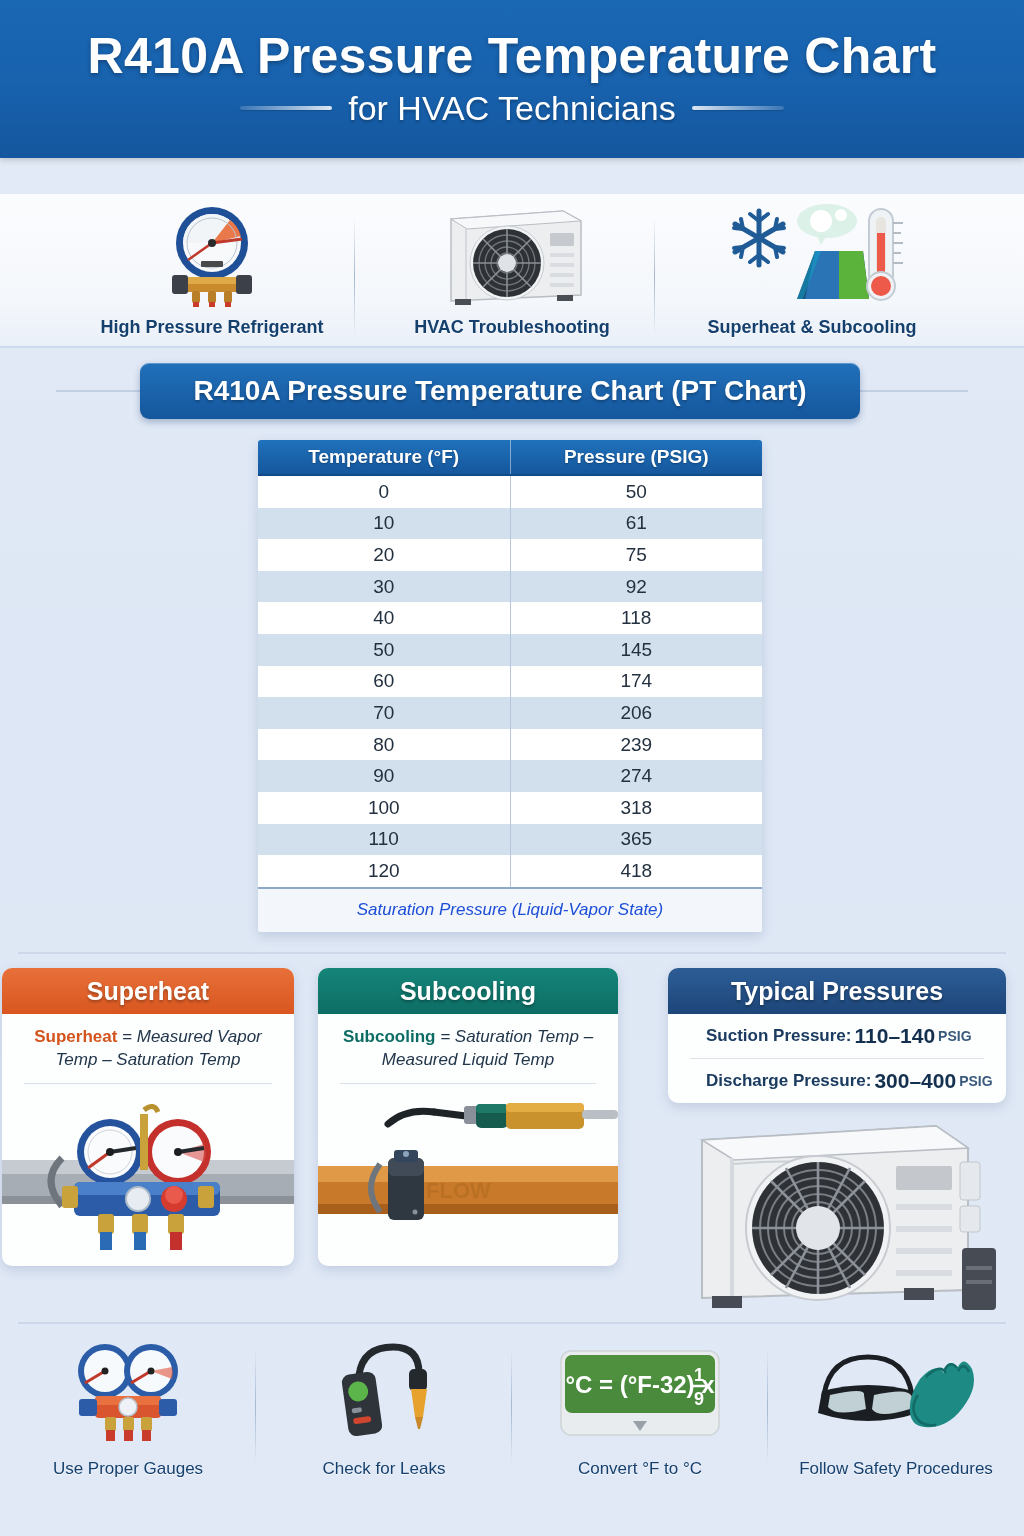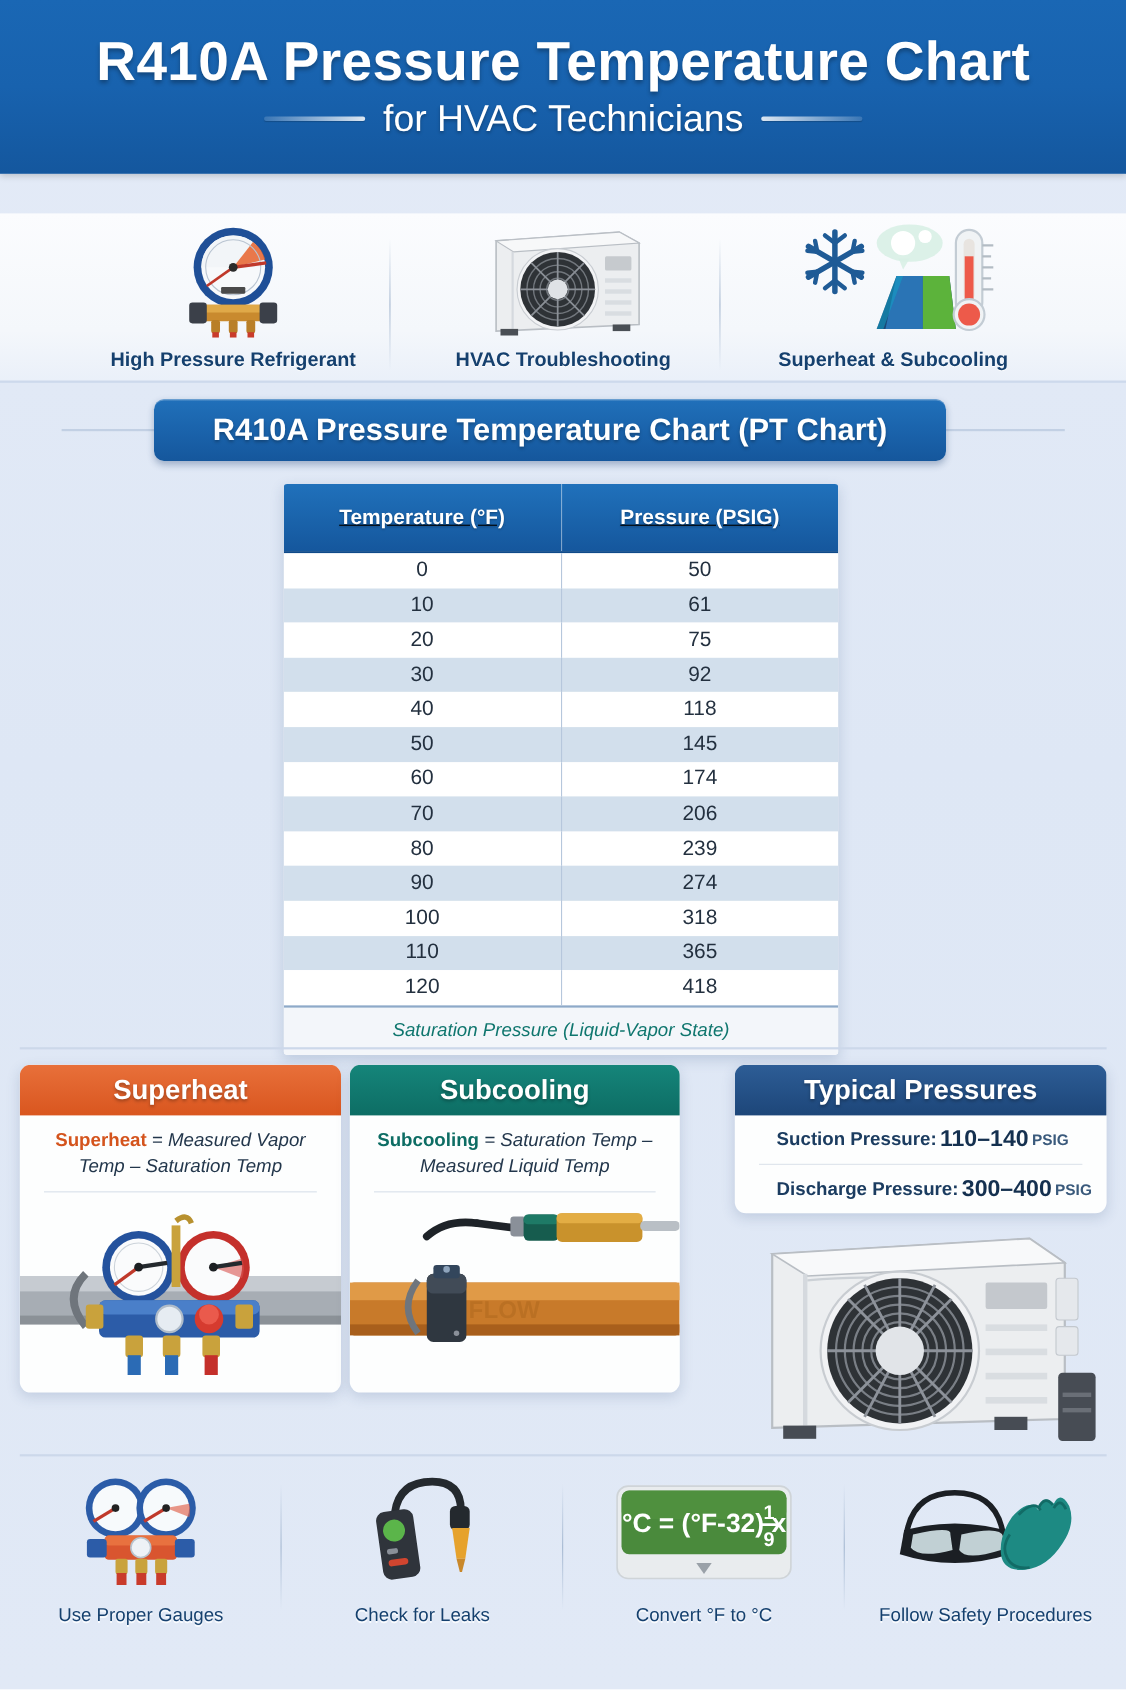--- a/index.html
+++ b/index.html
@@ -62,49 +62,49 @@
     border-radius:9px; display:flex; align-items:center; justify-content:center;
     box-shadow:0 3px 7px rgba(25,60,110,.32), inset 0 1px 0 rgba(255,255,255,.28);
   }
   .pill span{ color:#fff; font-size:28px; font-weight:bold; text-shadow:0 2px 3px rgba(0,0,0,.28); }
   
   .table{
     position:absolute; left:258px; top:440px; width:504px;
     box-shadow:0 4px 12px rgba(40,70,120,.18); border-radius:3px; overflow:hidden;
     background:#fff;
   }
-  .thead{ display:flex; height:63px; background:linear-gradient(180deg,#2071bb,#15579d);
-     border-bottom:2px solid #0f4a8a;text-decoration:underline; }
+  .thead{ display:flex; height:36px; background:linear-gradient(180deg,#2071bb,#15579d);
+     border-bottom:2px solid #0f4a8a; }
   .thead div{ flex:1; display:flex; align-items:center; justify-content:center;
      color:#fff; font-size:19px; font-weight:bold; text-shadow:0 1px 2px rgba(0,0,0,.3); }
   .thead div:first-child{ border-right:1px solid rgba(255,255,255,.45); }
   .trow{ display:flex; height:31.6px; }
   .trow.odd{ background:#ffffff; }
   .trow.even{ background:#d2dfec; }
   .trow div{ flex:1; display:flex; align-items:center; justify-content:center;
      color:#23303f; font-size:19px; }
   .trow div:first-child{ border-right:1px solid #b6c7dc; }
   .tfoot{ height:45px; background:#f3f6fa; border-top:2px solid #8ea9c8;
      display:flex; align-items:center; justify-content:center; }
-  .tfoot span{ font-style:italic; font-size:17px; color:#0f766e; }
+  .tfoot span{ font-style:italic; font-size:17px; color:#1d4ed8; }
   
   .hr{ position:absolute; height:2px; background:#ccd8ea; }
   
   .card{
     position:absolute; background:#fdfefe; border-radius:10px; overflow:hidden;
     box-shadow:0 4px 12px rgba(40,70,120,.17);
   }
   .card-head{ height:46px; display:flex; align-items:center; justify-content:center; }
   .card-head span{ color:#fff; font-size:25px; font-weight:bold; text-shadow:0 2px 3px rgba(0,0,0,.3); }
   .card-body{ padding:12px 16px 16px; text-align:center; }
   .formula{ font-size:17px; font-style:italic; color:#22364b; line-height:1.35; }
   .formula b{ font-style:normal; font-weight:bold; }
   .card-rule{ height:1px; background:#d7e0ea; margin:11px 6px 0; }
   .card-art{ height:150px; overflow:hidden; position:relative; }
-  #superheat-card{ left:18px; top:968px; width:292px; height:298px; }
+  #superheat-card{ left:2px; top:968px; width:292px; height:298px; }
   #superheat-card .card-head{ background:linear-gradient(180deg,#e8703a,#d9561f); }
   #superheat-card .formula b{ color:#d4541d; }
   #subcooling-card{ left:318px; top:968px; width:300px; height:298px; }
   #subcooling-card .card-head{ background:linear-gradient(180deg,#15857a,#0d6d64); }
   #subcooling-card .formula b{ color:#0d6d64; }
   
   #pressures-card{ left:668px; top:968px; width:338px; height:135px; }
   #pressures-card .card-head{ background:linear-gradient(180deg,#2d5d96,#1d4679); }
   .p-row{ height:44px; display:flex; align-items:center; padding-left:38px; }
   .p-row span{ font-size:17px; font-weight:bold; color:#1b3c60; }

